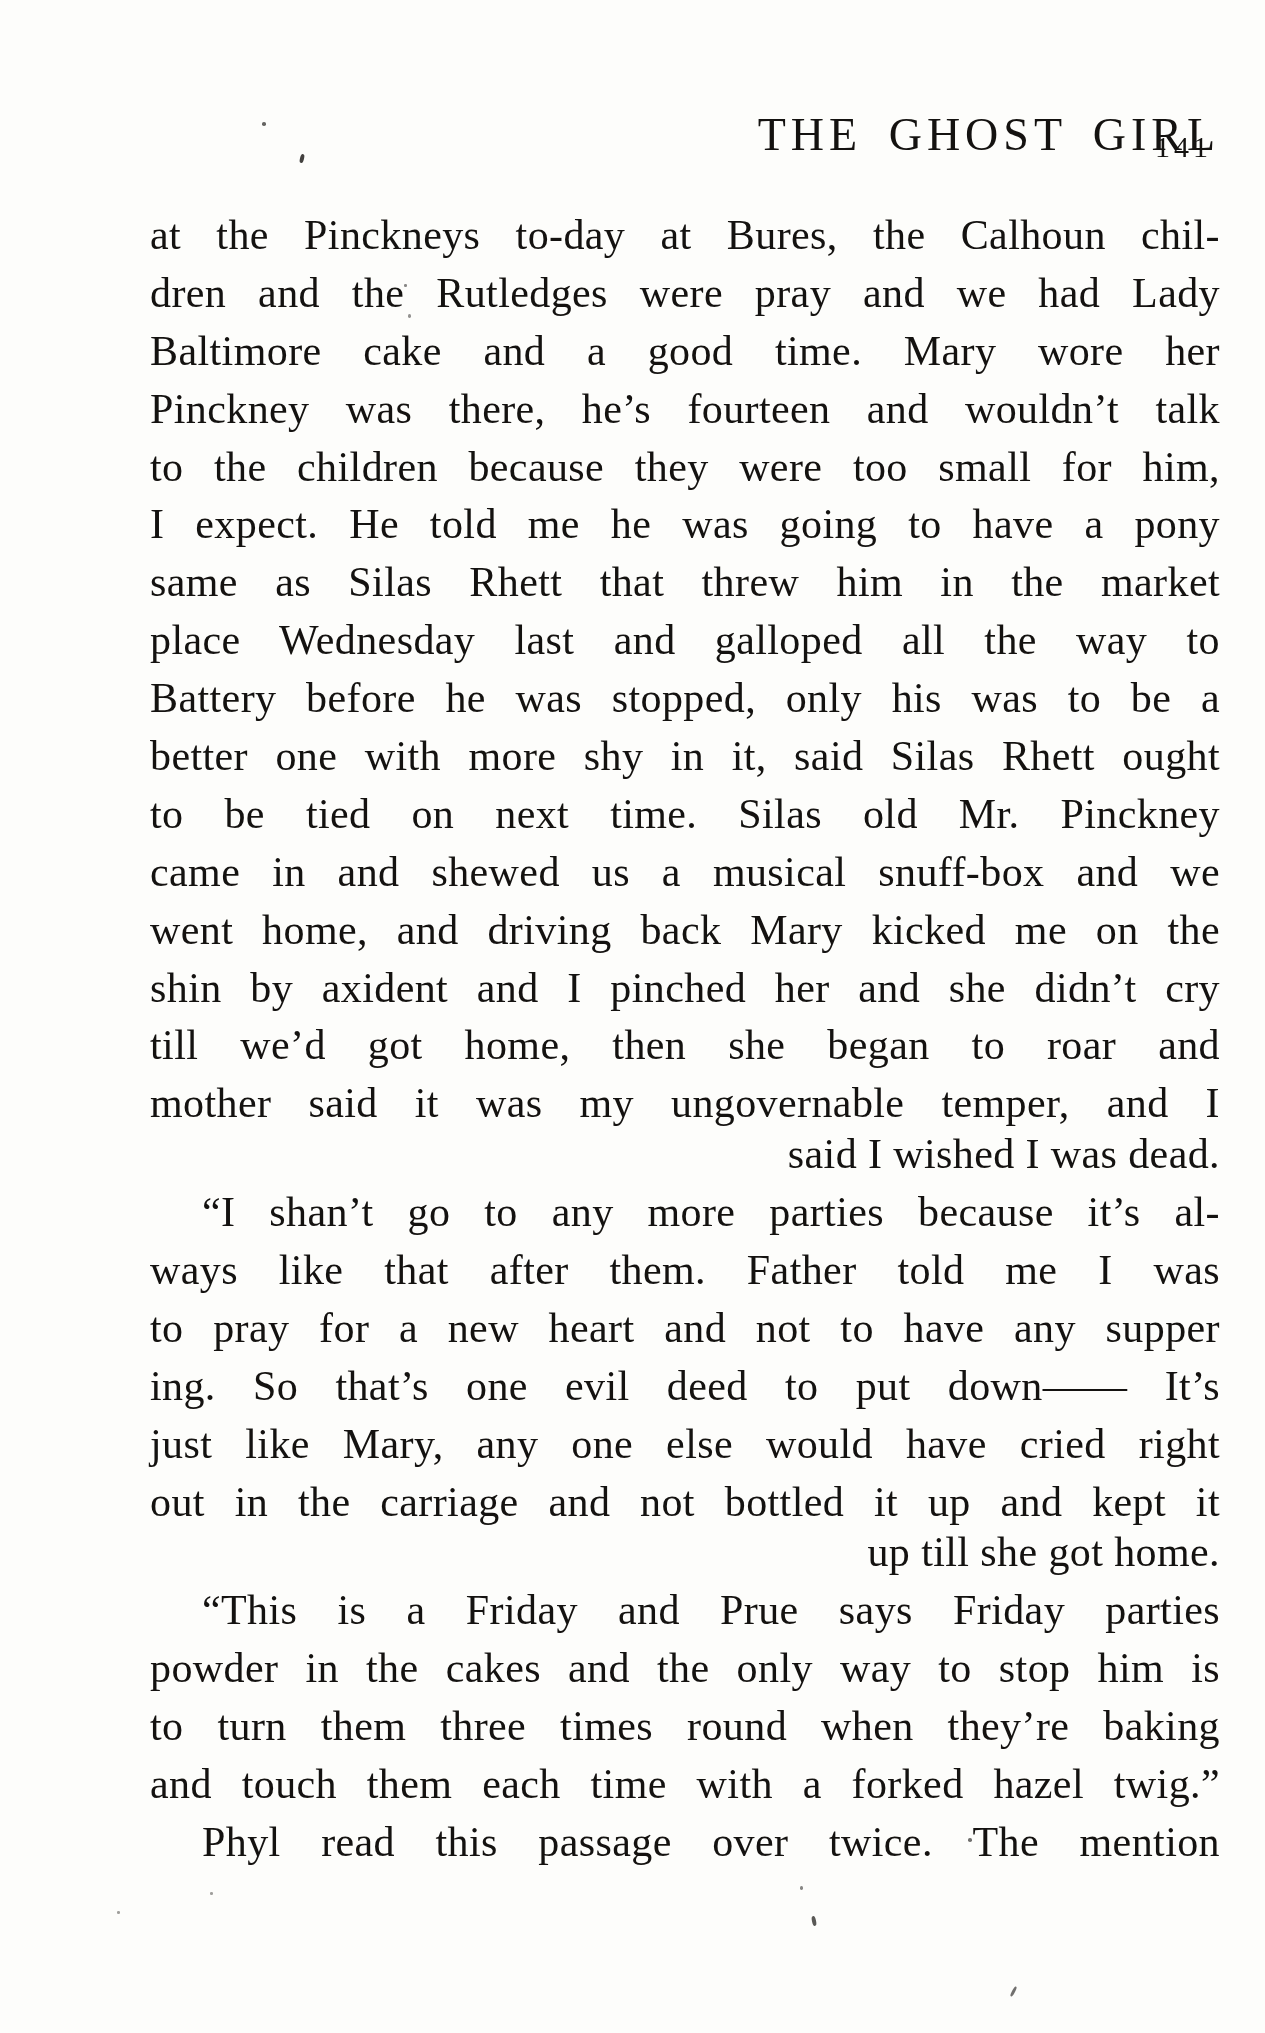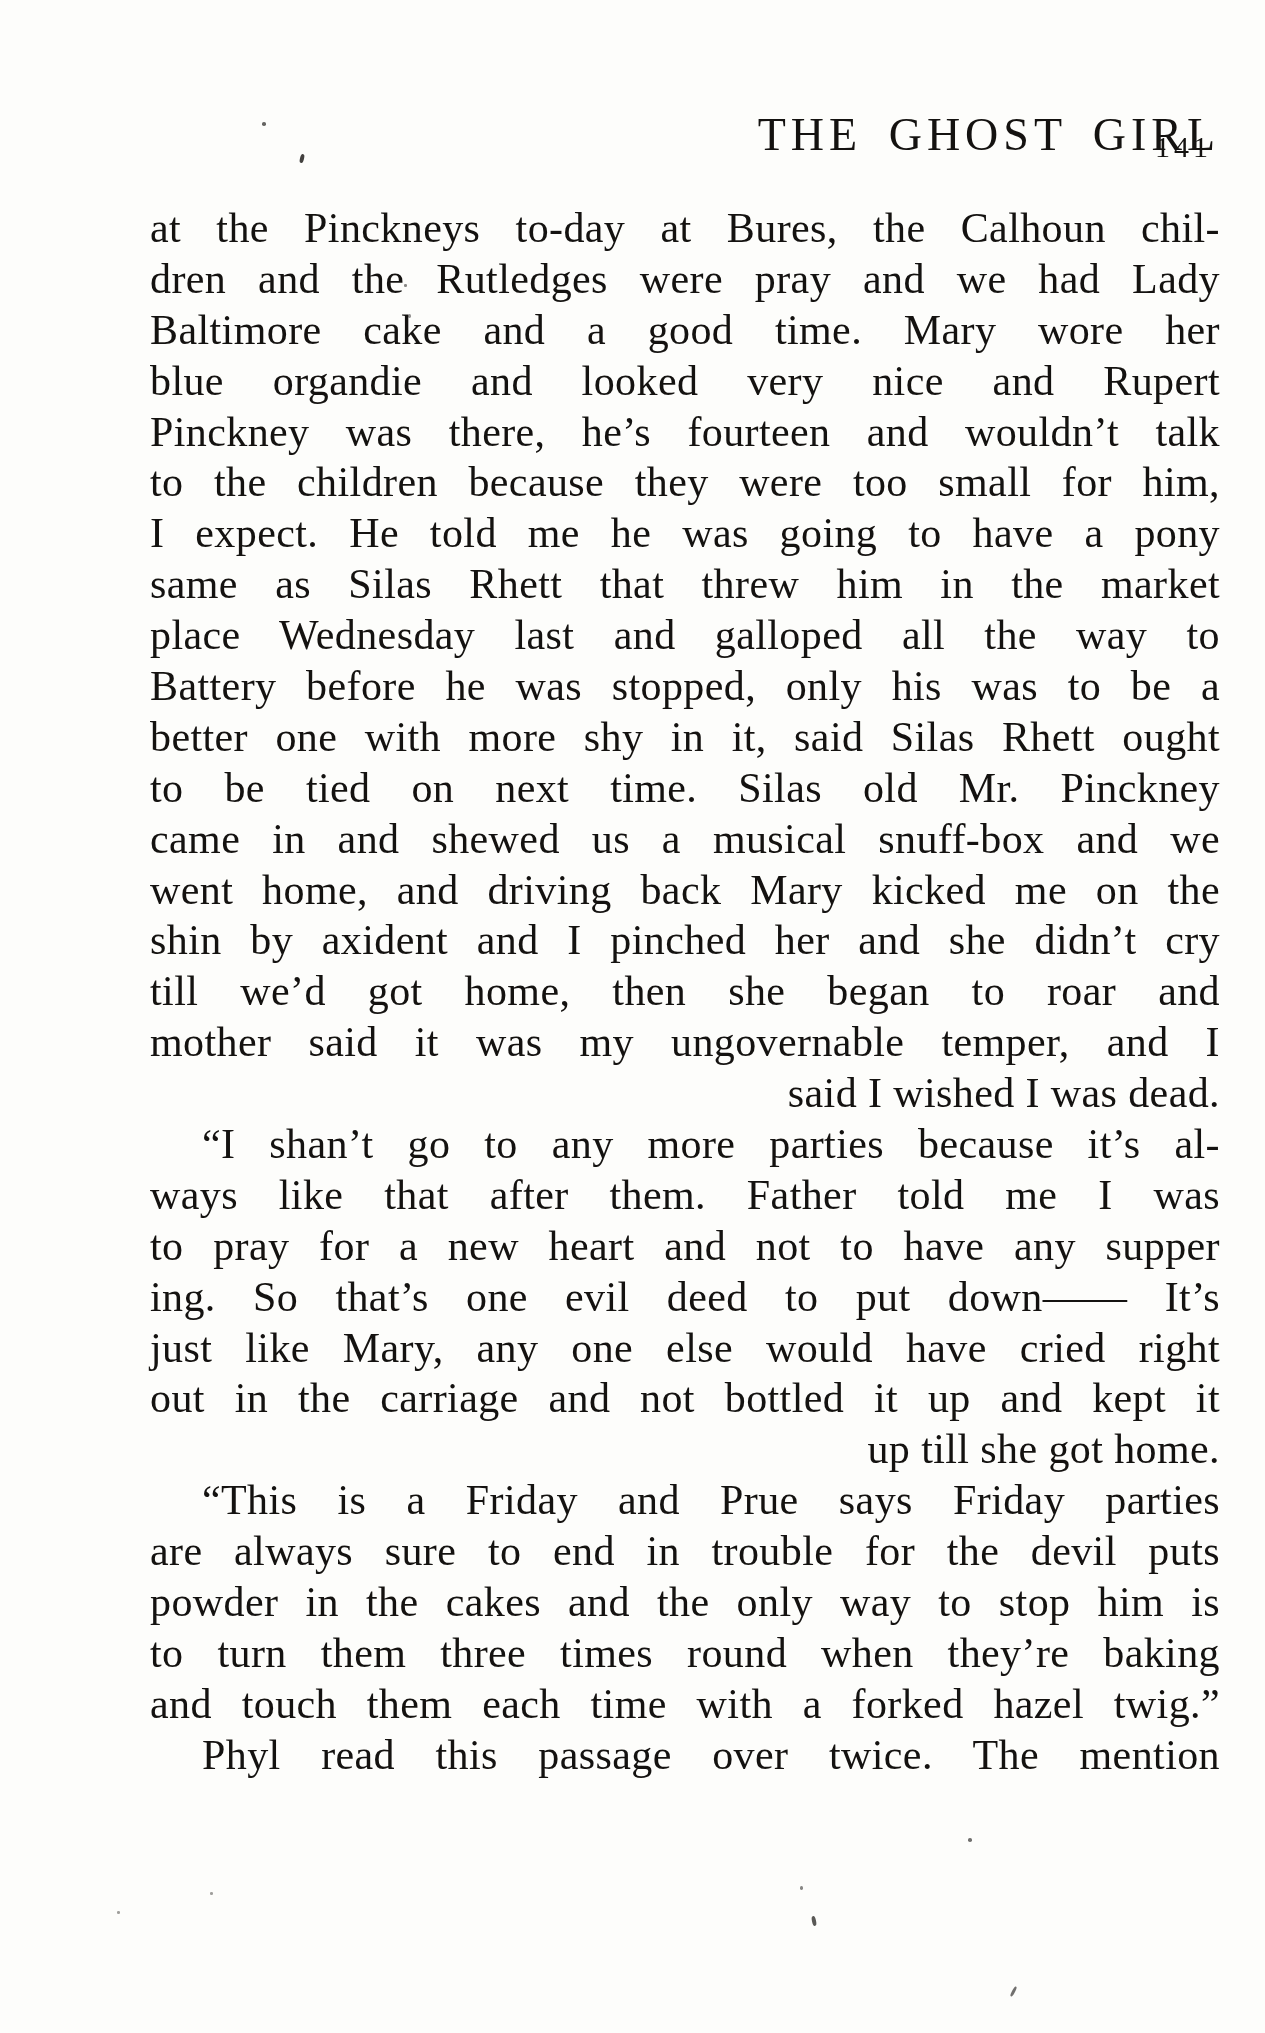--- a/index.html
+++ b/index.html
@@ -26,37 +26,36 @@
     font-size:30px; line-height:38px; letter-spacing:4px;
   }
   .text-block {
     position:absolute; top:203px; left:150px; width:1070px;
     font-size:42px; letter-spacing:0.4px;
   }
   .line {
     height:50.9px; line-height:50.9px;
     white-space:nowrap; text-align:right;
   }
-  .line.j { white-space:normal; text-align:justify; text-align-last:justify; }
+  .line.j { white-space:normal; text-align:justify; text-align-last:justify;margin-top:7px; }
   .line.ind { text-indent:52px; }
   .speck { position:absolute; background:var(--ink); border-radius:45%; }
 </style>
 </head>
 <body>
 
 <div class="running-head">
   <span class="head-title">THE GHOST GIRL</span>
   <span class="page-num">141</span>
 </div>
 
 <div class="text-block">
     <div class="line j">at the Pinckneys to-day at Bures, the Calhoun chil-</div>
     <div class="line j">dren and the Rutledges were pray and we had Lady</div>
     <div class="line j">Baltimore cake and a good time.  Mary wore her</div>
-    <div class="line j">blue organdie and looked very nice and Rupert</div>
     <div class="line j">Pinckney was there, he’s fourteen and wouldn’t talk</div>
     <div class="line j">to the children because they were too small for him,</div>
     <div class="line j">I expect.  He told me he was going to have a pony</div>
     <div class="line j">same as Silas Rhett that threw him in the market</div>
     <div class="line j">place Wednesday last and galloped all the way to</div>
     <div class="line j">Battery before he was stopped, only his was to be a</div>
     <div class="line j">better one with more shy in it, said Silas Rhett ought</div>
     <div class="line j">to be tied on next time.  Silas old Mr. Pinckney</div>
     <div class="line j">came in and shewed us a musical snuff-box and we</div>
     <div class="line j">went home, and driving back Mary kicked me on the</div>
@@ -65,21 +64,20 @@
     <div class="line j">mother said it was my ungovernable temper, and I</div>
     <div class="line">said I wished I was dead.</div>
     <div class="line j ind">“I shan’t go to any more parties because it’s al-</div>
     <div class="line j">ways like that after them.  Father told me I was</div>
     <div class="line j">to pray for a new heart and not to have any supper</div>
     <div class="line j">ing.  So that’s one evil deed to put down——  It’s</div>
     <div class="line j">just like Mary, any one else would have cried right</div>
     <div class="line j">out in the carriage and not bottled it up and kept it</div>
     <div class="line">up till she got home.</div>
     <div class="line j ind">“This is a Friday and Prue says Friday parties</div>
-    <div class="line j">are always sure to end in trouble for the devil puts</div>
     <div class="line j">powder in the cakes and the only way to stop him is</div>
     <div class="line j">to turn them three times round when they’re baking</div>
     <div class="line j">and touch them each time with a forked hazel twig.”</div>
     <div class="line j ind">Phyl read this passage over twice.  The mention</div>
   </div>
 
 <div class="speck" style="left:262px;top:122px;width:4px;height:4px;opacity:.65"></div>
 <div class="speck" style="left:300px;top:154px;width:4px;height:9px;opacity:.8;transform:rotate(14deg)"></div>
 <div class="speck" style="left:404px;top:284px;width:3px;height:3px;opacity:.5"></div>
 <div class="speck" style="left:408px;top:314px;width:3px;height:4px;opacity:.45"></div>

